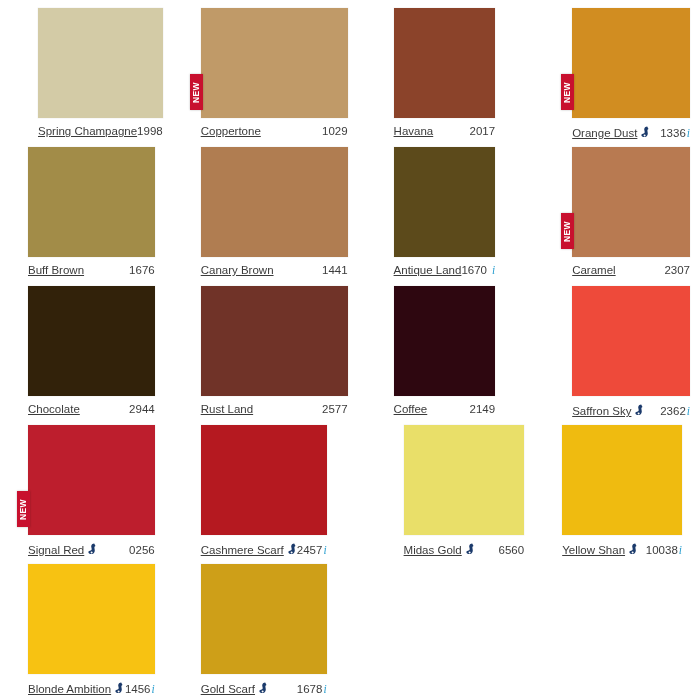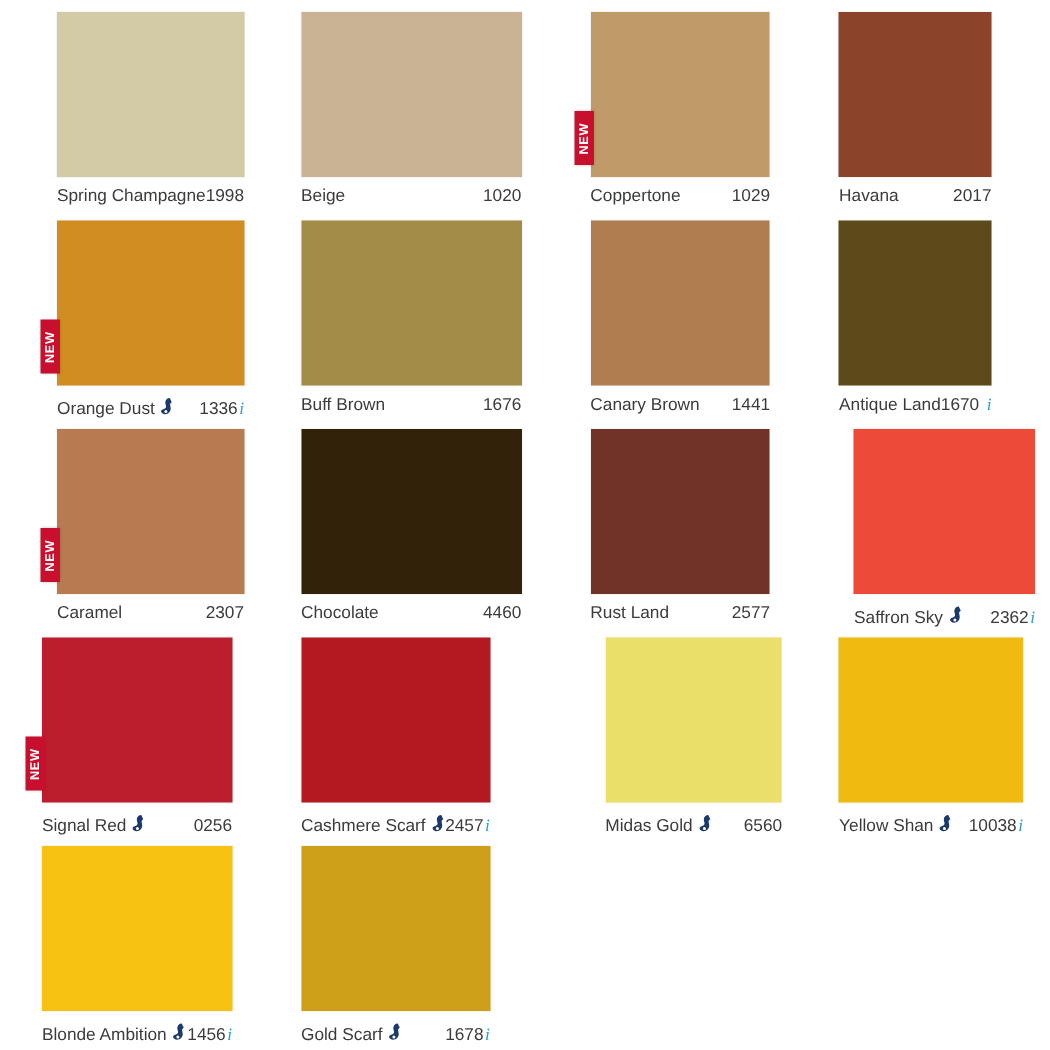--- a/index.html
+++ b/index.html
@@ -67,20 +67,21 @@
     align-items: baseline;
     justify-content: space-between;
     font-size: 11.5px;
     color: #3b3b3b;
     white-space: nowrap;
   }
   .label-left {
     display: flex;
     align-items: baseline;
     gap: 4px;
+    text-decoration: underline;
   }
   .label-name { color: #3b3b3b; }
 
   .brush-icon {
     display: inline-block;
     width: 9px;
     height: 12px;
     position: relative;
     top: 1px;
     flex: 0 0 auto;
@@ -110,31 +111,20 @@
       <div class="swatch-chip" style="background-color: rgb(211, 203, 166);"></div>
       <div class="swatch-label">
         <div class="label-left">
           <span class="label-name">Spring Champagne</span>
         </div>
         <div class="label-right">
           <span class="code-num">1998</span>
         </div>
       </div>
     </div>
-    <div class="swatch-cell col2">
-      <div class="swatch-chip" style="background-color: rgb(201, 179, 148);"></div>
-      <div class="swatch-label">
-        <div class="label-left">
-          <span class="label-name">Beige</span>
-        </div>
-        <div class="label-right">
-          <span class="code-num">1020</span>
-        </div>
-      </div>
-    </div>
     <div class="swatch-cell col3">
       <div class="swatch-chip" style="background-color: rgb(192, 154, 104);">
         <span class="new-badge" style="background-color: rgb(200, 16, 46);">NEW</span>
       </div>
       <div class="swatch-label">
         <div class="label-left">
           <span class="label-name">Coppertone</span>
         </div>
         <div class="label-right">
           <span class="code-num">1029</span>
@@ -219,32 +209,43 @@
         </div>
       </div>
     </div>
     <div class="swatch-cell col2">
       <div class="swatch-chip" style="background-color: rgb(50, 34, 10);"></div>
       <div class="swatch-label">
         <div class="label-left">
           <span class="label-name">Chocolate</span>
         </div>
         <div class="label-right">
-          <span class="code-num">4460</span>
+          <span class="code-num">2944</span>
         </div>
       </div>
     </div>
     <div class="swatch-cell col3">
       <div class="swatch-chip" style="background-color: rgb(112, 51, 40);"></div>
       <div class="swatch-label">
         <div class="label-left">
           <span class="label-name">Rust Land</span>
         </div>
         <div class="label-right">
           <span class="code-num">2577</span>
+        </div>
+      </div>
+    </div>
+    <div class="swatch-cell col4">
+      <div class="swatch-chip" style="background-color: rgb(46, 7, 16);"></div>
+      <div class="swatch-label">
+        <div class="label-left">
+          <span class="label-name">Coffee</span>
+        </div>
+        <div class="label-right">
+          <span class="code-num">2149</span>
         </div>
       </div>
     </div>
     <div class="swatch-cell col1">
       <div class="swatch-chip" style="background-color: rgb(238, 74, 58);"></div>
       <div class="swatch-label">
         <div class="label-left">
           <span class="label-name">Saffron Sky</span>
           <span class="brush-icon">
             <svg viewBox="0 0 9 12" width="9" height="12" aria-hidden="true">

